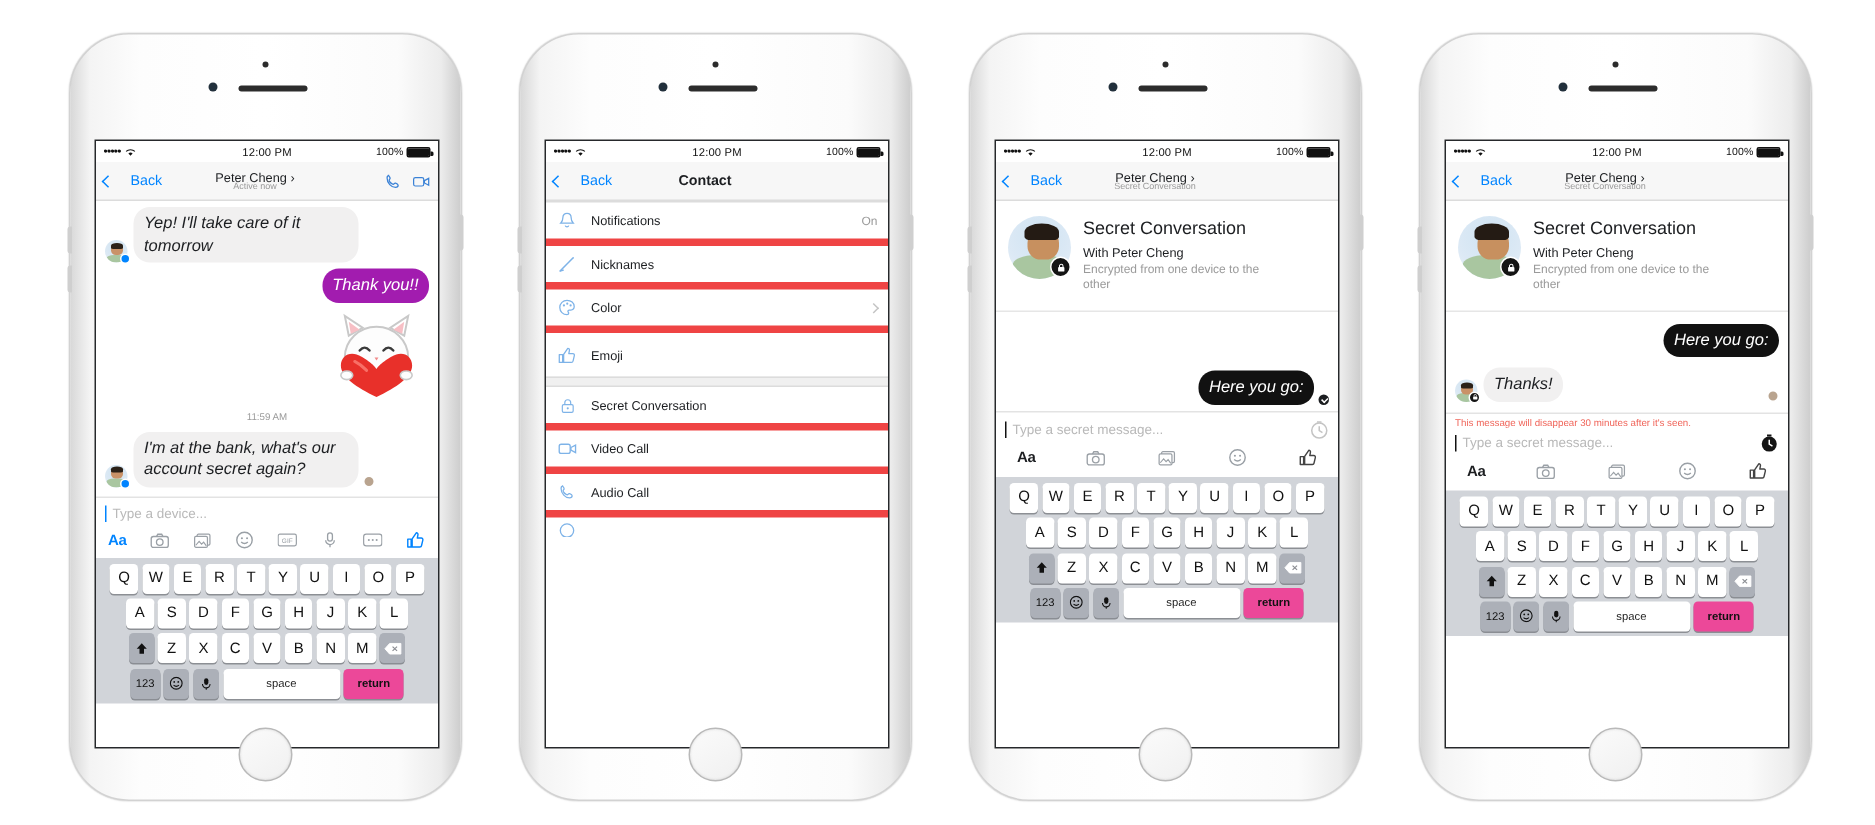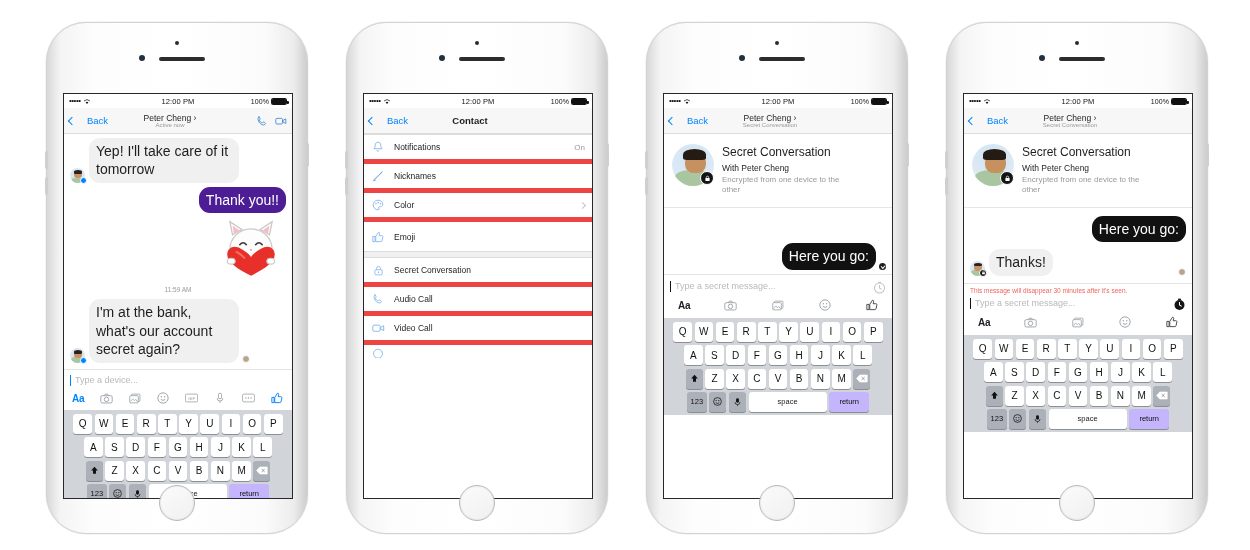--- a/index.html
+++ b/index.html
@@ -93,24 +93,24 @@
   .avatar .shirt { position:absolute; left:8%; bottom:0; width:84%; height:36%; border-radius:40% 40% 0 0; background:#a9c6a0; }
   .badge-msgr {
     position:absolute; right:-2px; bottom:-1px; width:7px; height:7px; border-radius:50%;
     background:#0084ff; border:1.2px solid #fff;
   }
   .badge-lock {
     position:absolute; right:-2px; bottom:-1px; width:8px; height:8px; border-radius:50%;
     background:#141414; border:1.2px solid #fff; display:flex; align-items:center; justify-content:center;
   }
   .bubble {
-    max-width:150px; padding:4px 7px; border-radius:11px; font-size:14px; line-height:1.32;
-    color:#1c1e21; background:#f1f0f0;
-  }
-  .bubble.blue { background:#4c1d95; color:#fff; }
+    max-width:150px; padding:4px 7px; border-radius:11px; font-size:11px; line-height:1.32;
+    color:#1c1e21; background:#f1f0f0;font-style:italic;
+  }
+  .bubble.blue { background:#a21caf; color:#fff; }
   .bubble.black { background:#111111; color:#ffffff; }
   .ts { text-align:center; font-size:6.5px; color:#9a9a9a; padding:5px 0 2px; }
   .seen-mini {
     width:8px; height:8px; border-radius:50%; margin-left:3px; align-self:flex-end;
     background:#b9a48f; border:.5px solid #fff; flex:0 0 8px;
   }
   .tick { width:7px; height:7px; border-radius:50%; background:#1c1e21; margin-left:3px; flex:0 0 7px; align-self:flex-end; position:relative;}
   .tick::after{content:""; position:absolute; left:1.6px; top:2.4px; width:3px; height:1.5px; border-left:1px solid #fff; border-bottom:1px solid #fff; transform:rotate(-45deg);}
   .expiry { font-size:6.5px; color:#9a9a9a; align-self:center; margin-right:5px; }
   .sticker { width:66px; height:66px; margin:2px 8px 0 auto; position:relative; }
@@ -132,21 +132,21 @@
   
   .keyboard { background:#d1d4d9; padding:4px 2px 3px; }
   .krow { display:flex; justify-content:center; gap:2.6px; margin-bottom:3.4px; }
   .key {
     background:#fff; border-radius:3px; height:20px; min-width:18.6px;
     display:flex; align-items:center; justify-content:center;
     font-size:10px; color:#111; box-shadow:0 1px 0 #8c8f94;
   }
   .key.fn { background:#acb0b8; box-shadow:0 1px 0 #8a8d93; font-size:7.5px; }
   .key.space { flex:1; max-width:78px; font-size:7.5px; color:#222; }
-  .key.ret { min-width:40px; font-size:7.5px; background:#c4b5fd; box-shadow:0 1px 0 #8a8d93; }
+  .key.ret { min-width:40px; font-size:7.5px; background:#ec4899; box-shadow:0 1px 0 #8a8d93;font-weight:bold; }
   .key.num { min-width:20px; font-size:7.5px; }
   .key.sq { min-width:17px; }
 
   
   .profile { background:#f7f7f7; text-align:center; padding:12px 0 13px; }
   .big-av {
     width:48px; height:48px; border-radius:50%; margin:0 auto; position:relative;
     background:radial-gradient(circle at 50% 30%, #cfe3f2 0%, #dbe9f5 55%, #e9f2f9 100%);
   }
   .big-av .face { position:absolute; inset:0; border-radius:50%; overflow:hidden; }
@@ -499,34 +499,34 @@
             <svg viewBox="0 0 14 14" width="11" height="11">
                 <rect x="2.4" y="6" width="9.2" height="6.6" rx="1.2" fill="none" stroke="#7eb3e8" stroke-width="1"></rect>
                 <path d="M4.5 6 V4.4 a2.5 2.5 0 0 1 5 0 V6" fill="none" stroke="#7eb3e8" stroke-width="1"></path>
                 <circle cx="7" cy="9.2" r=".9" fill="#7eb3e8"></circle>
               </svg>
           </span>
           <span class="mlabel">Secret Conversation</span>
         </div>
         <div class="mitem">
           <span class="mic">
-            <svg viewBox="0 0 14 14" width="12" height="12">
-                <path d="M3 2.2c1 0 1.3 1 1.7 2 .2.5 0 .8-.4 1.1-.5.4-.4.8 0 1.6.5.9 1.3 1.6 2.1 2 .7.4 1 .4 1.4-.1.4-.5.7-.7 1.2-.5 1 .4 2 .8 2 1.7 0 .8-1 1.6-2 1.6C5.7 11.6 2.4 8.2 2.4 4.2c0-1 .7-2 1.6-2z" fill="none" stroke="#7eb3e8" stroke-width="1"></path>
-              </svg>
-          </span>
-          <span class="mlabel">Audio Call</span>
-        </div>
-        <div class="mitem">
-          <span class="mic">
             <svg viewBox="0 0 16 12" width="13" height="10">
                 <rect x="1" y="2.5" width="9" height="7.5" rx="1.6" fill="none" stroke="#7eb3e8" stroke-width="1.1"></rect>
                 <path d="M10.6 5.2 L14.4 3.2 V9.3 L10.6 7.3 Z" fill="none" stroke="#7eb3e8" stroke-width="1.1"></path>
               </svg>
           </span>
           <span class="mlabel">Video Call</span>
+        </div>
+        <div class="mitem">
+          <span class="mic">
+            <svg viewBox="0 0 14 14" width="12" height="12">
+                <path d="M3 2.2c1 0 1.3 1 1.7 2 .2.5 0 .8-.4 1.1-.5.4-.4.8 0 1.6.5.9 1.3 1.6 2.1 2 .7.4 1 .4 1.4-.1.4-.5.7-.7 1.2-.5 1 .4 2 .8 2 1.7 0 .8-1 1.6-2 1.6C5.7 11.6 2.4 8.2 2.4 4.2c0-1 .7-2 1.6-2z" fill="none" stroke="#7eb3e8" stroke-width="1"></path>
+              </svg>
+          </span>
+          <span class="mlabel">Audio Call</span>
         </div>
         <div class="mitem" style="height:14px; overflow:hidden; border-bottom:none;">
           <span class="mic">
             <svg viewBox="0 0 14 14" width="12" height="12">
                 <circle cx="7" cy="9" r="5.2" fill="none" stroke="#7eb3e8" stroke-width="1"></circle>
               </svg>
           </span>
         </div>
       </div>
     </div>

